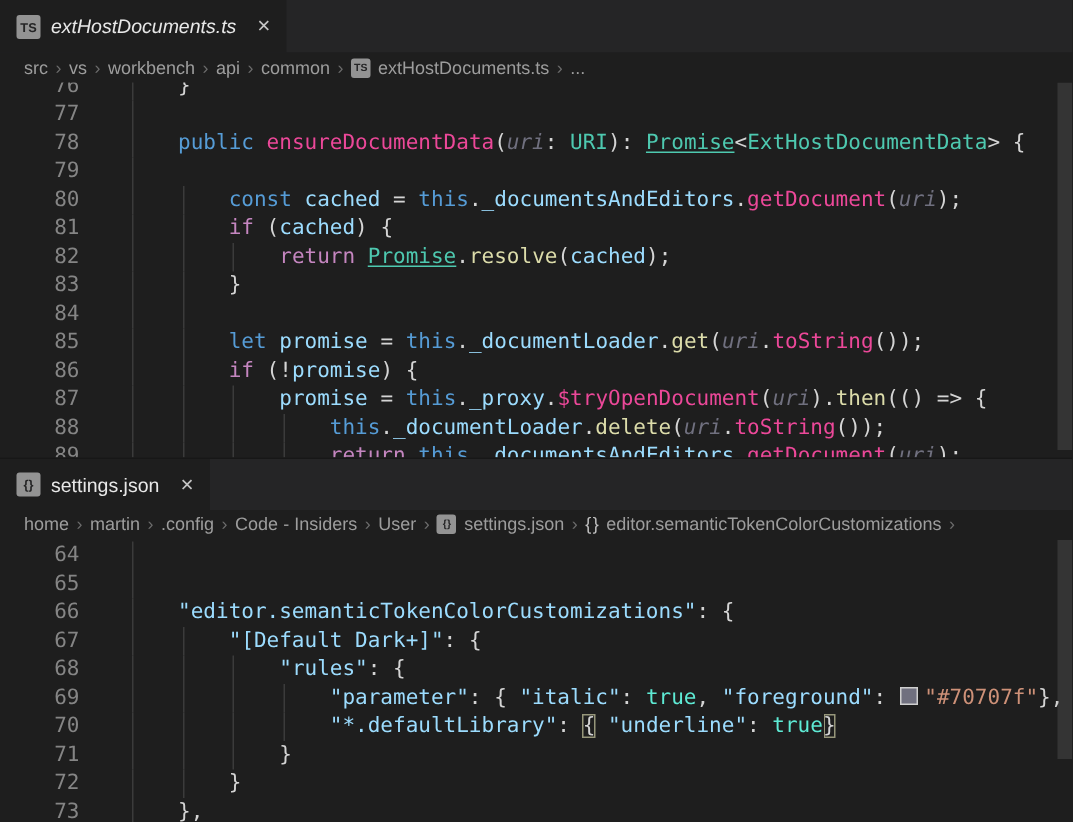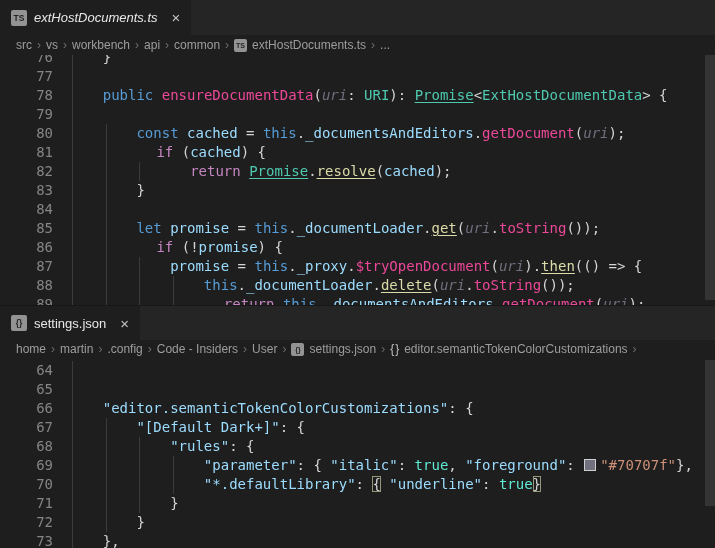--- a/index.html
+++ b/index.html
@@ -28,29 +28,29 @@
   .ci-box{display:inline-block;width:13px;height:13px;background:#939393;color:#252526;border-radius:2px;
           font-weight:bold;font-size:7px;line-height:13px;text-align:center;margin-right:5px;flex:none;}
   .ci-sym{color:#c0c0c0;margin-right:4px;letter-spacing:1px;}
   
   .editor{position:relative;overflow:hidden;background:#1e1e1e;
           font-family:"DejaVu Sans Mono",monospace;font-size:14px;line-height:19px;}
   #pane-top .editor{height:250px;}
   #pane-bottom .editor{height:190px;}
   #pane-top .lines{margin-top:-7px;}
   #pane-bottom .lines{margin-top:3px;}
-  .row{display:flex;height:19px;}
+  .row{display:flex;height:19px;gap:16px;}
   .gutter{width:53px;text-align:right;color:#858585;flex:none;user-select:none;}
   .code{position:relative;margin-left:16px;white-space:pre;color:#d4d4d4;flex:1;}
   .guide{position:absolute;top:0;bottom:0;width:1px;background:#3b3b3b;}
   
   .kw{color:#569cd6;}
-  .ctl{color:#c586c0;margin-left:20px;}
+  .ctl{color:#c586c0;}
   .fn{color:#ec4899;}
-  .fnu{color:#dcdcaa;text-decoration:underline;text-decoration-thickness:1px;text-underline-offset:2px;}
+  .fnu{color:#dcdcaa;text-decoration-thickness:1px;text-underline-offset:2px;}
   .var{color:#9cdcfe;}
   .typ{color:#4ec9b0;}
   .typu{color:#4ec9b0;text-decoration:underline;text-decoration-thickness:1px;text-underline-offset:2px;}
   .param{color:#70707f;font-style:italic;}
   .pun{color:#d4d4d4;}
   .key{color:#9cdcfe;}
   .str{color:#ce9178;}
   .bool{color:#5eead4;}
   .brkt{color:#d4d4d4;box-shadow:inset 0 0 0 1px #96967a;}
   .swatch{display:inline-block;width:10px;height:10px;background:#70707f;border:1px solid #cfcfcf;

